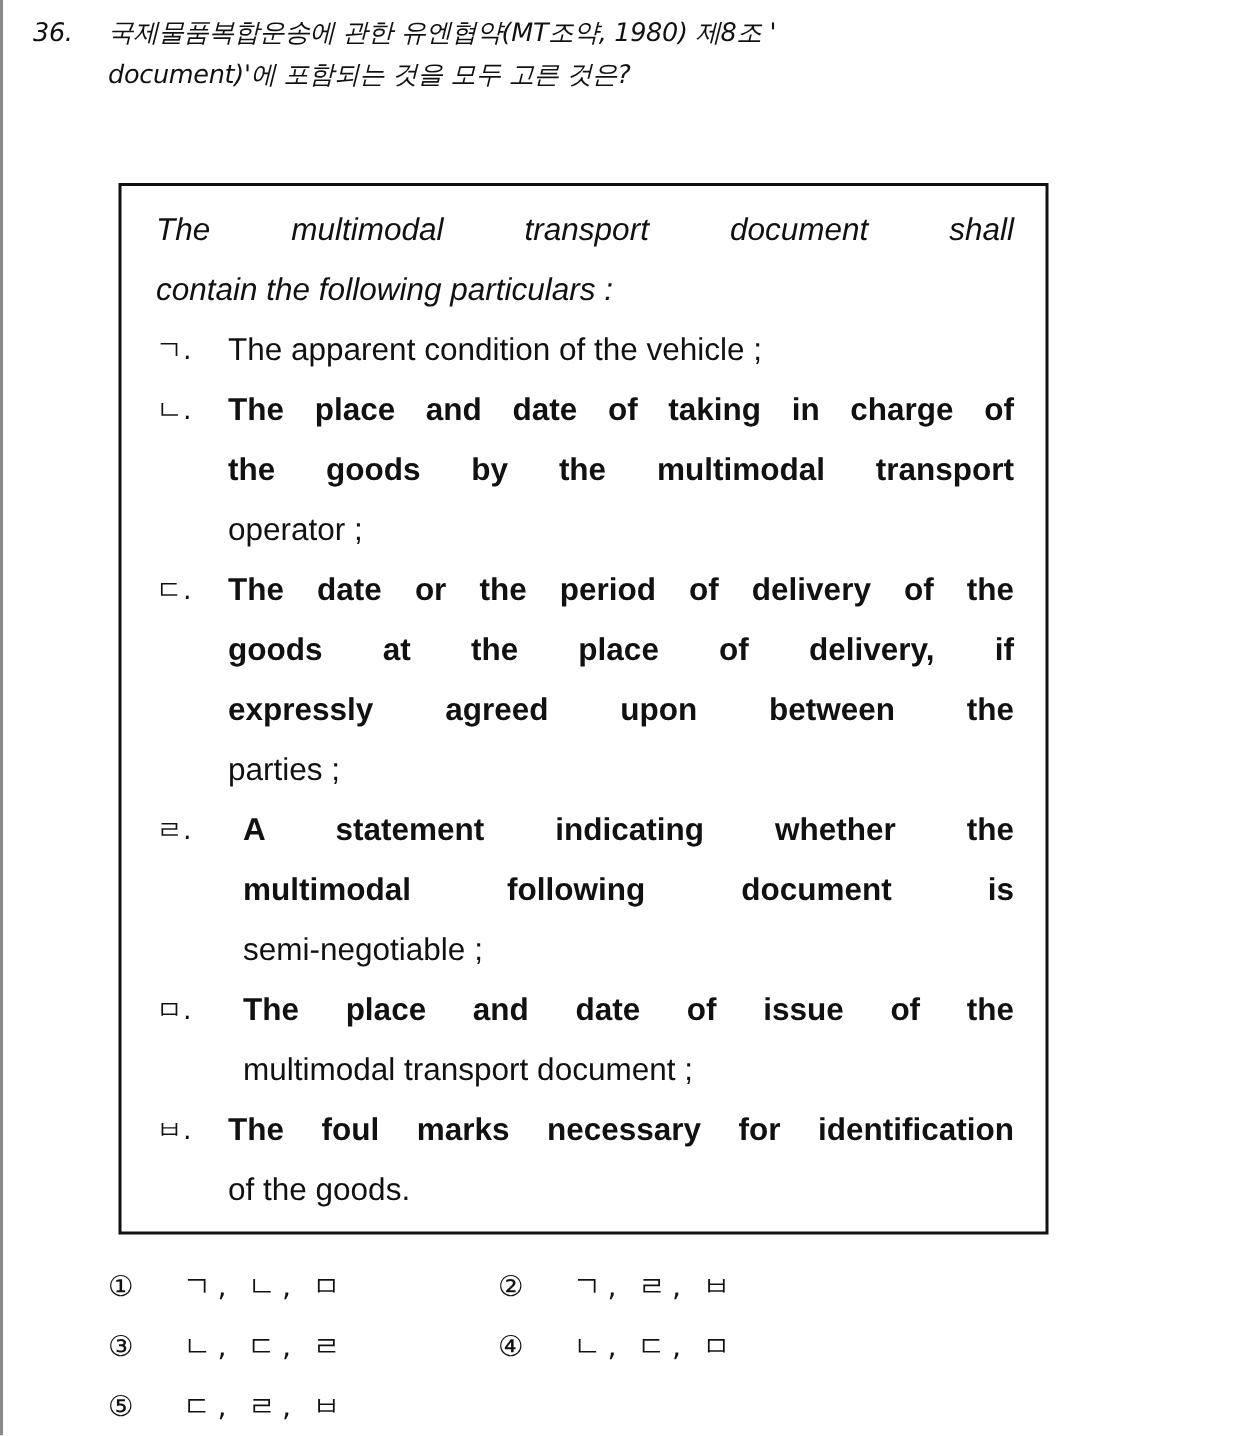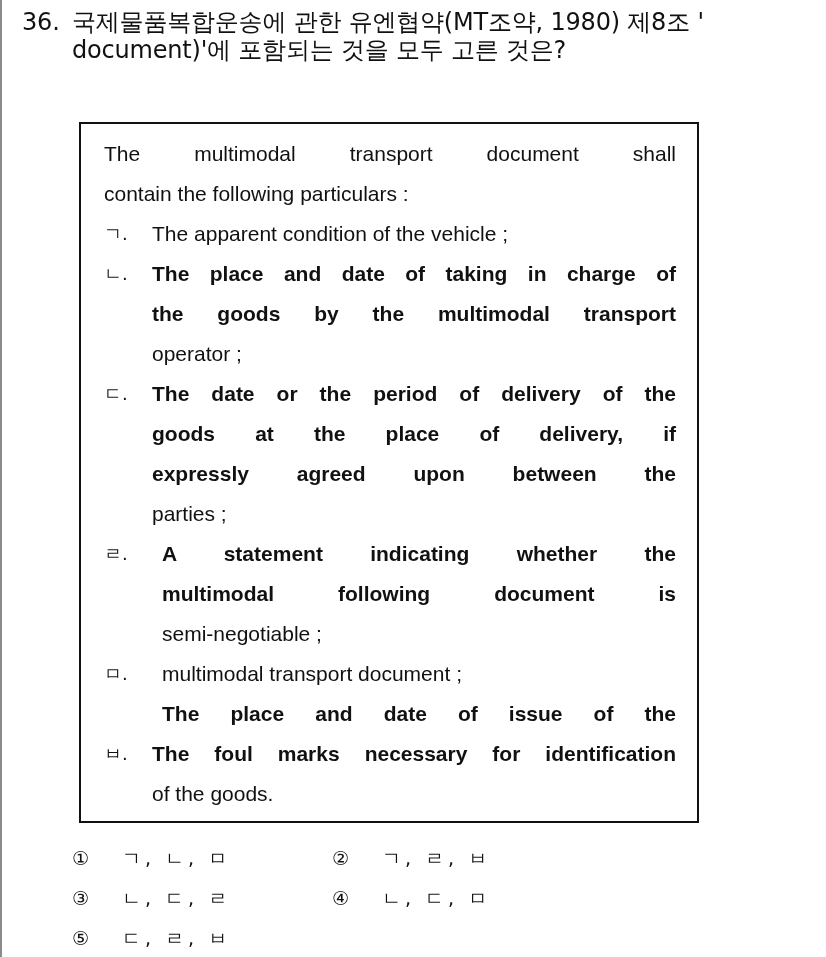--- a/index.html
+++ b/index.html
@@ -7,35 +7,35 @@
     width: 826px; height: 957px; position: relative; overflow: hidden;
     font-family: "DejaVu Sans", "Liberation Sans", sans-serif;
     color: #111111;
   }
   .left-rule {
     position: absolute; left: 0; top: 0; width: 2px; height: 957px;
     background: #8a8a8a;
   }
   .question {
     position: absolute; left: 22px; top: 8px; width: 780px;
-    font-size: 24px; line-height: 28px; letter-spacing: -0.2px;
+    font-size: 17px; line-height: 28px; letter-spacing: -0.2px; font-style: italic;
   }
   .q-line { display: block; white-space: nowrap; }
   .q-num { display: inline-block; width: 50px; }
   .q-indent { display: inline-block; width: 50px; }
   .box {
     position: absolute; left: 79px; top: 122px; width: 616px; height: 697px;
     border: 2px solid #111111; box-sizing: content-box;
   }
   .box-inner {
     position: absolute; left: 23px; top: 10px; width: 572px;
     font-family: "Liberation Sans", sans-serif;
     font-size: 21px; line-height: 40px;
   }
-  .just { display: block; text-align: justify; text-align-last: justify; white-space: nowrap; }
+  .just { display: block; text-align: justify; text-align-last: justify; white-space: nowrap; font-style: italic; }
   .just.last { text-align-last: left; }
   .item { position: relative; padding-left: 48px; }
   .item .mark {
     position: absolute; left: 0; top: 0; width: 48px; font-family: "DejaVu Sans", sans-serif;
     font-size: 18px;
   }
   .item.r-wide { padding-left: 58px; }
   .item.r-wide .mark { width: 58px; }
   .line { display: block; }
   .line.j { text-align: justify; text-align-last: justify; font-weight: bold; }
@@ -89,22 +89,22 @@
 
     <div class="item r-wide">
       <span class="mark">ㄹ.</span>
       <span class="line j">A statement indicating whether the</span>
       <span class="line j">multimodal following document is</span>
       <span class="line">semi-negotiable ;</span>
     </div>
 
     <div class="item r-wide">
       <span class="mark">ㅁ.</span>
+      <span class="line j">The place and date of issue of the</span>
       <span class="line">multimodal transport document ;</span>
-      <span class="line j">The place and date of issue of the</span>
     </div>
 
     <div class="item">
       <span class="mark">ㅂ.</span>
       <span class="line j">The foul marks necessary for identification</span>
       <span class="line">of the goods.</span>
     </div>
   </div>
 </div>
 

